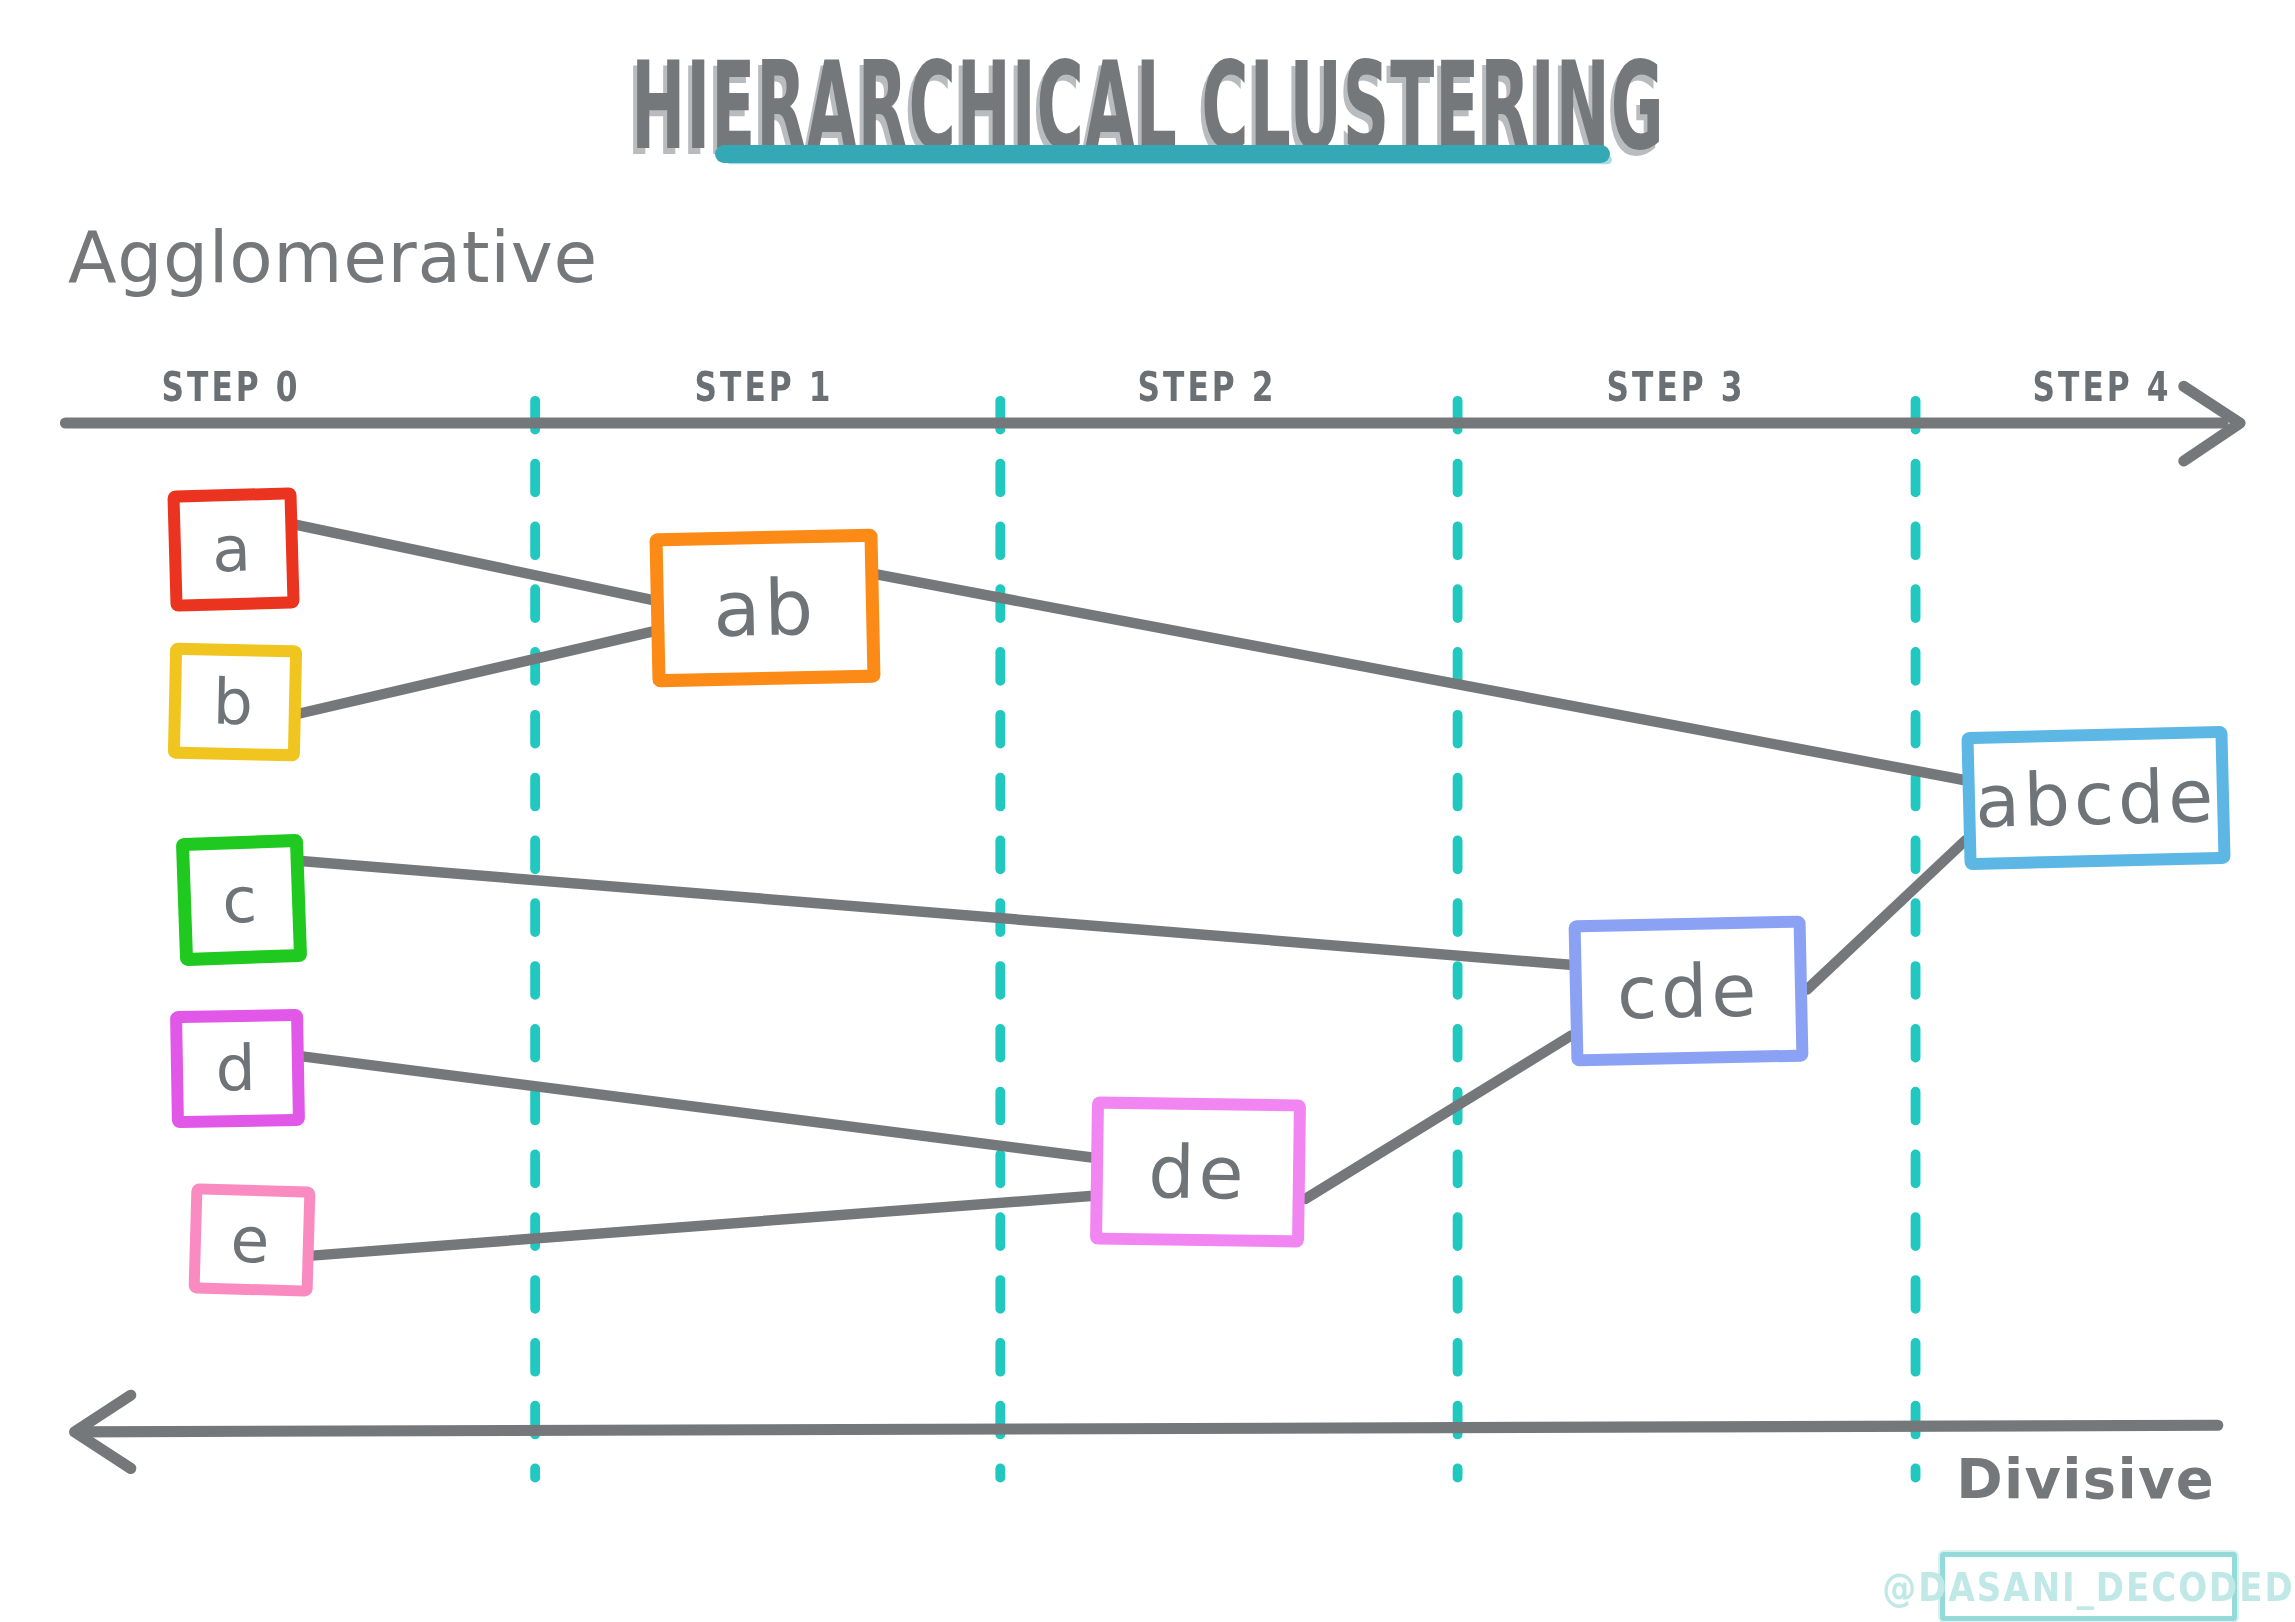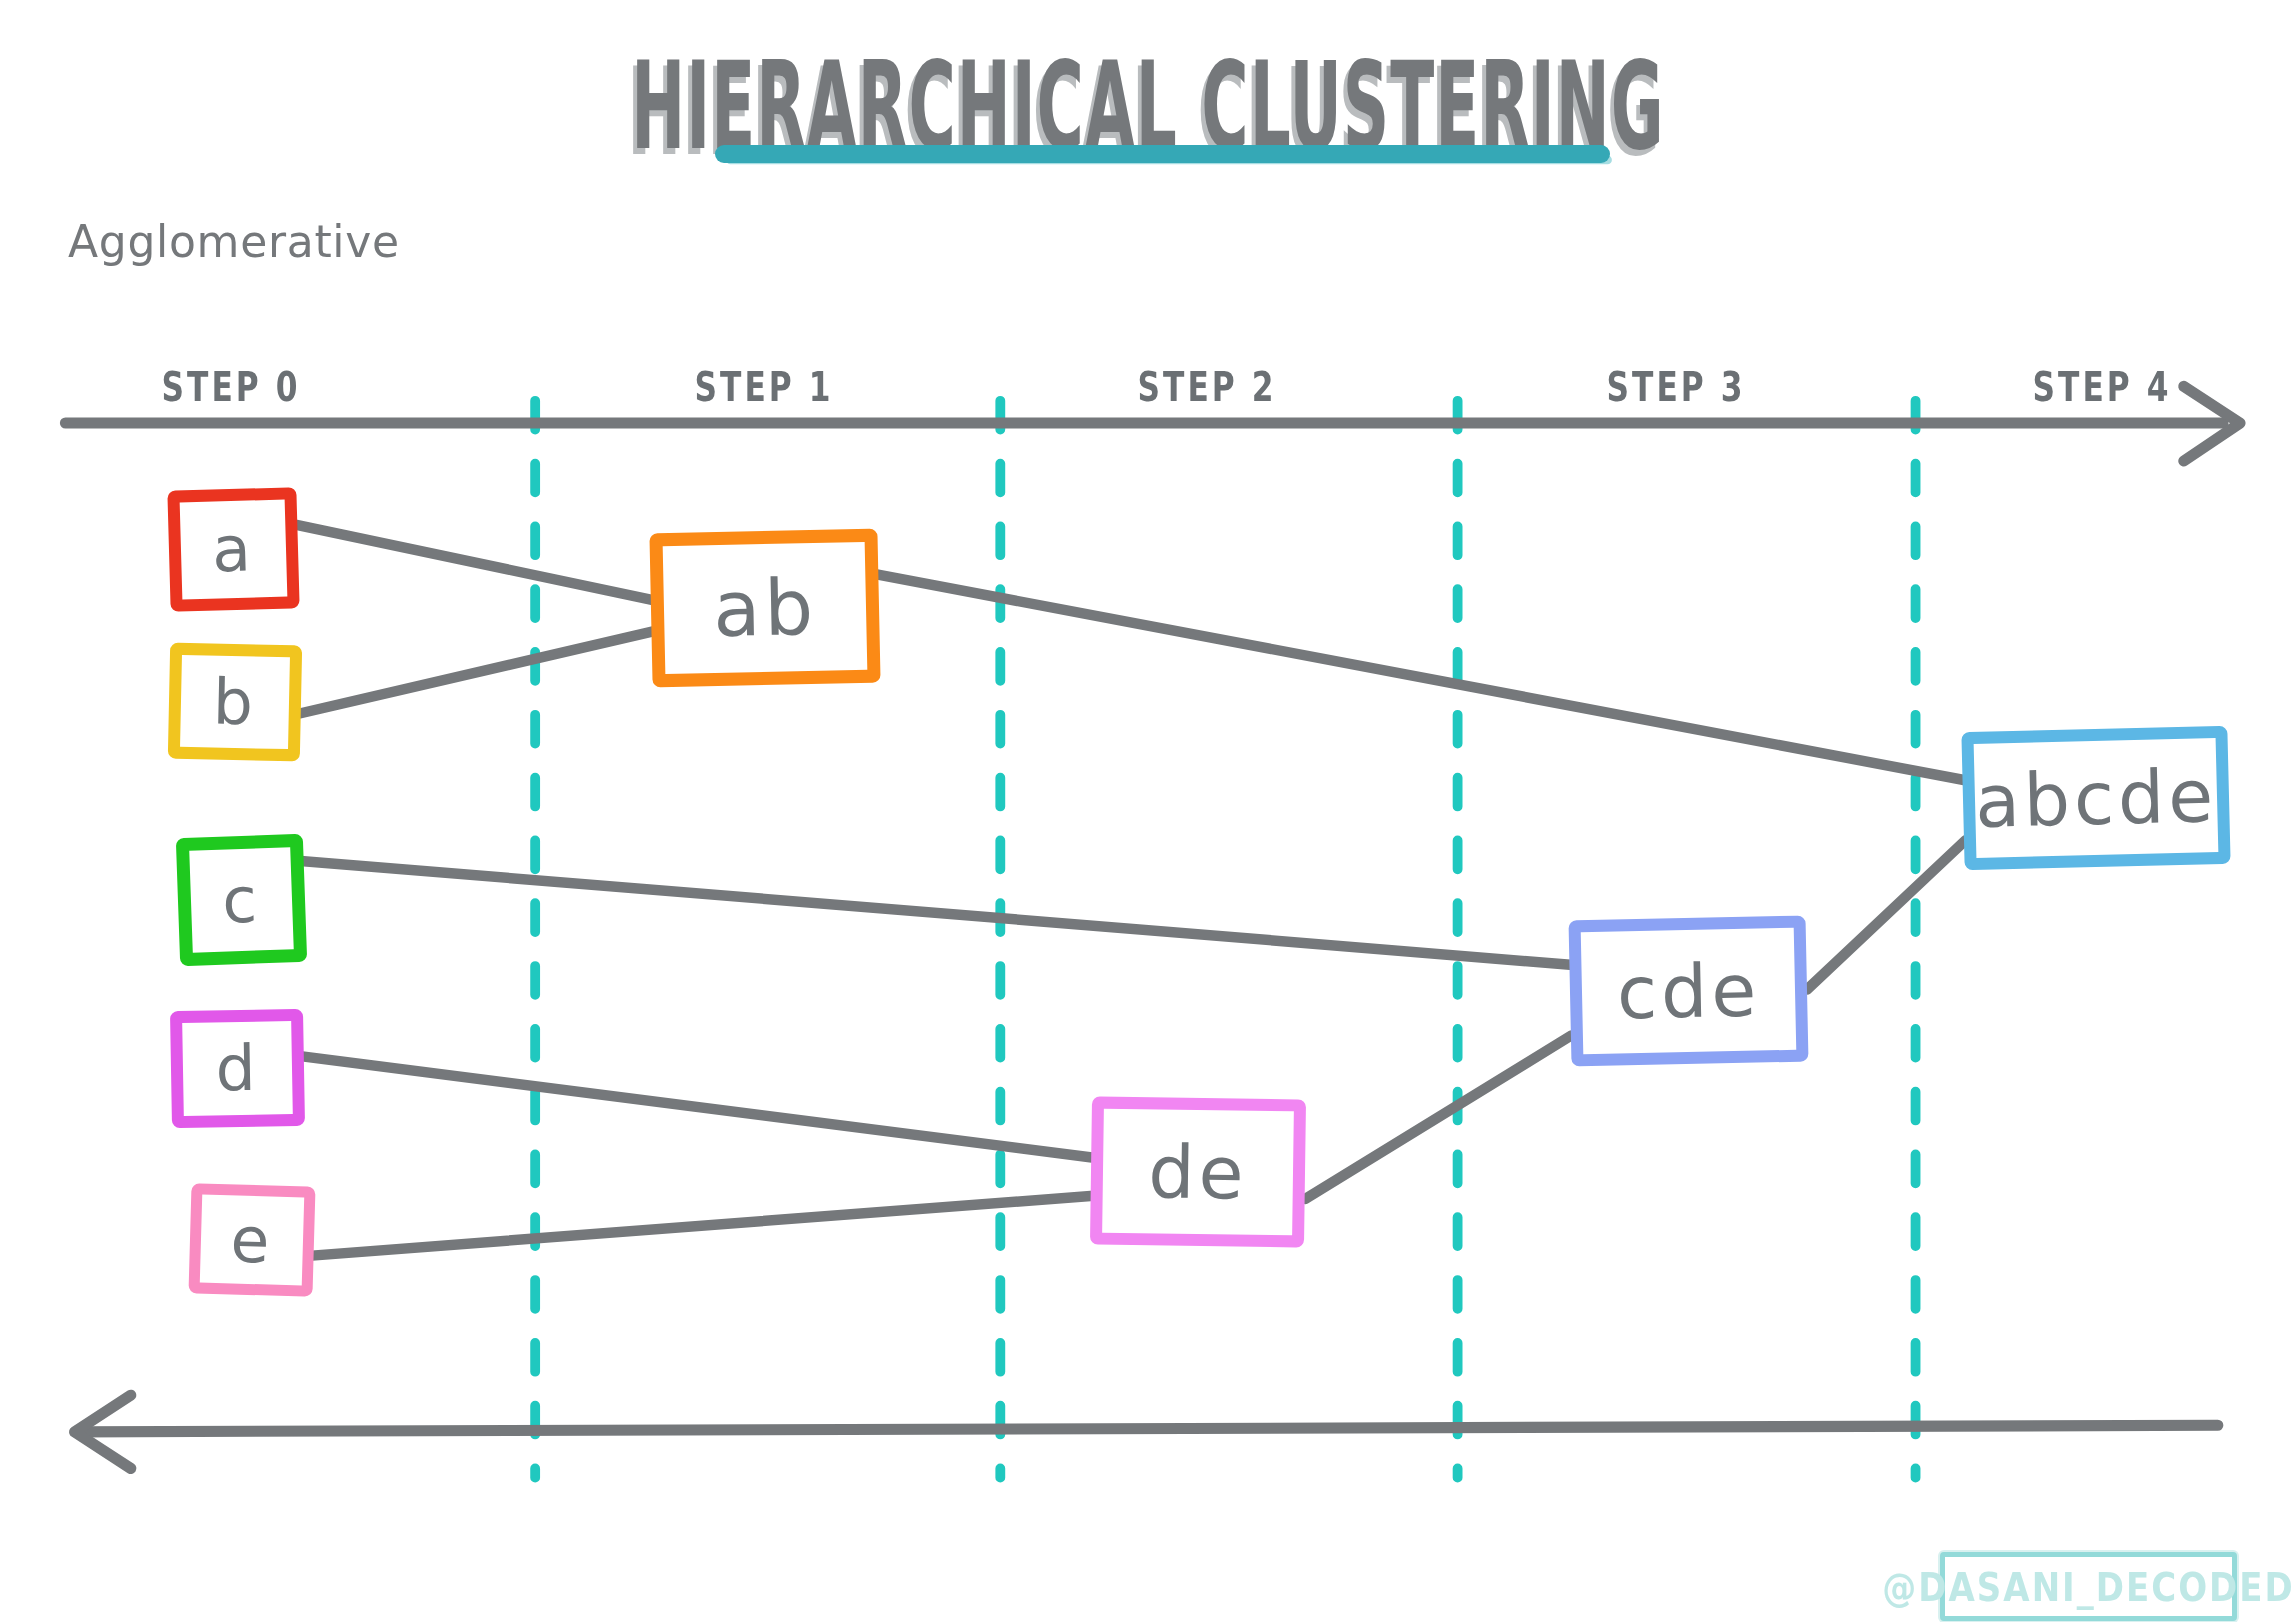--- a/index.html
+++ b/index.html
@@ -27,21 +27,21 @@
   }
   .title-underline{
     position:absolute;left:715px;top:137px;width:895px;height:17.7px;
     background:#35a8b6;border-radius:9.2px;
     box-shadow:6.5px 5.9px 0 -4.6px #a6dde2;
   }
 
   
   .agglomerative{
     position:absolute;left:68px;top:208px;
-    font-size:44px;font-weight:500;color:#75787b;letter-spacing:0.7px;
+    font-size:71px;font-weight:500;color:#75787b;letter-spacing:0.7px;
   }
   .divisive{
     position:absolute;right:80px;top:1438px;
     font-size:56px;font-weight:600;color:#75787b;letter-spacing:1.3px;
   }
 
   
   .step-label{
     position:absolute;top:359px;transform:translateX(-50%) scale(0.92,1.18);
     font-size:34px;font-weight:700;color:#6b7074;letter-spacing:3.3px;
@@ -118,20 +118,21 @@
       <line x1="2762" y1="1500" x2="3004" y2="1272"></line>
     </g>
   </svg>
 
   <div class="title-wrap">
     <div class="title-text">HIERARCHICAL CLUSTERING</div>
   </div>
   <div class="title-underline"></div>
 
   <div class="agglomerative">Agglomerative</div>
+  <div class="divisive">Divisive</div>
 
   <div class="step-label step-0">STEP 0</div>
   <div class="step-label step-1">STEP 1</div>
   <div class="step-label step-2">STEP 2</div>
   <div class="step-label step-3">STEP 3</div>
   <div class="step-label step-4">STEP 4</div>
 
   <div class="node node-a" style="border-color: rgb(234, 52, 32);">
     <span class="lbl">a</span>
   </div>

